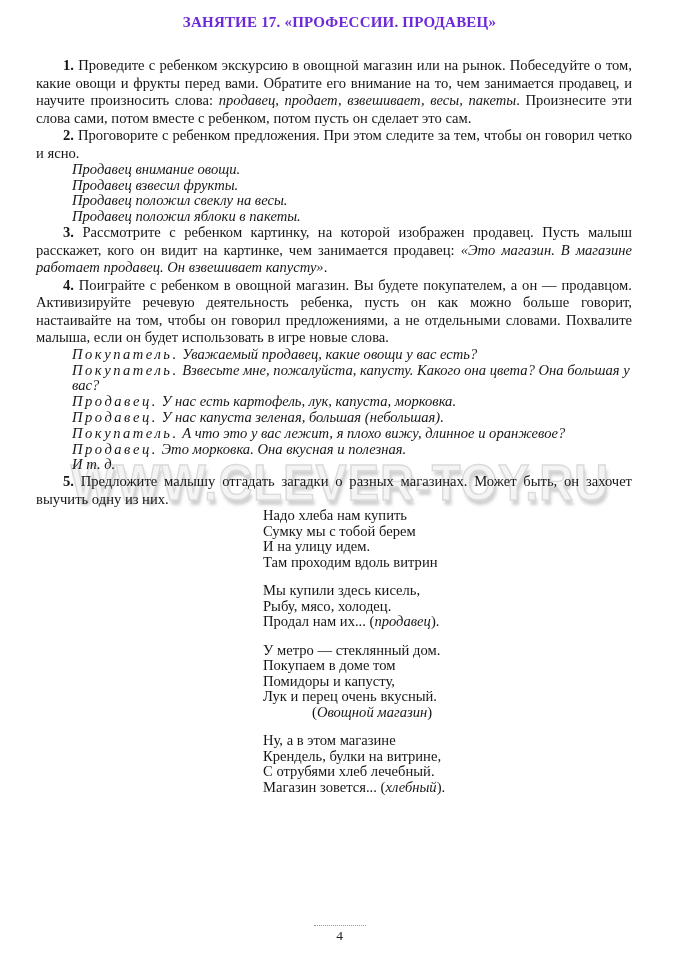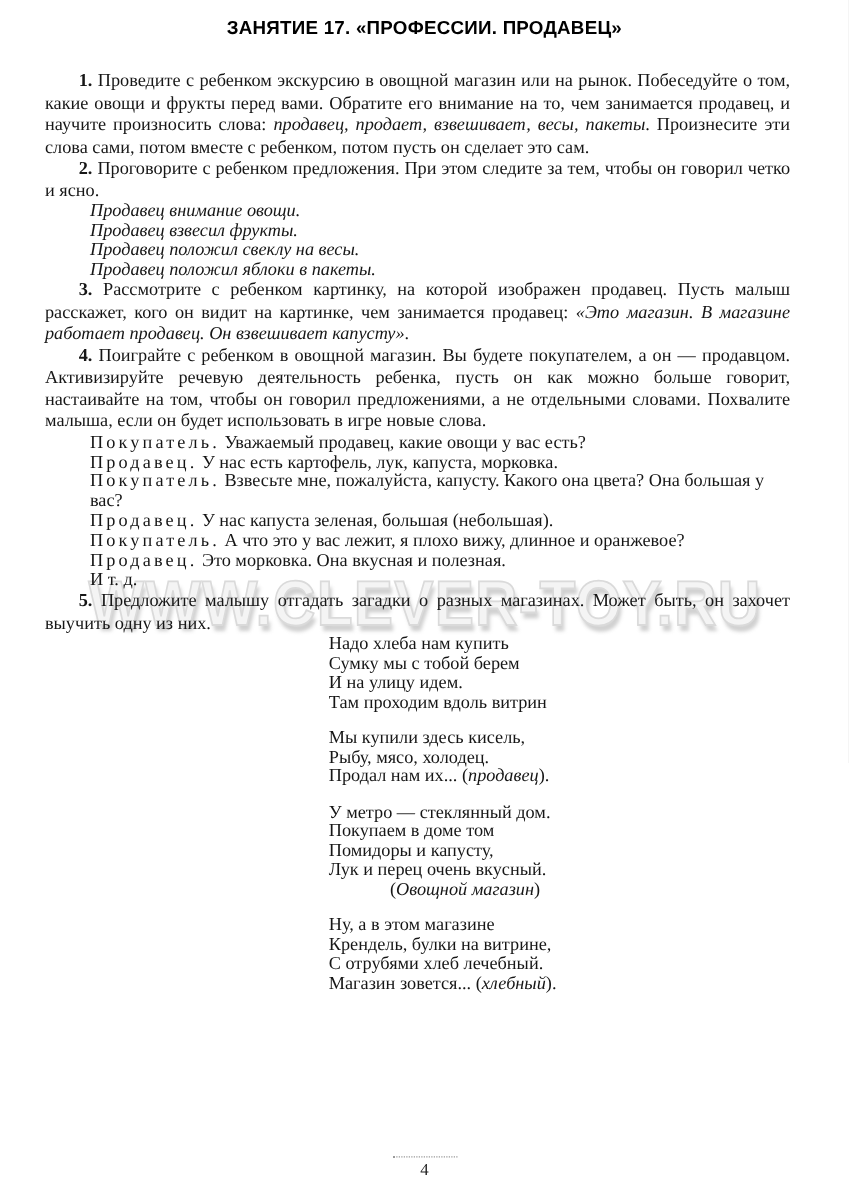--- a/index.html
+++ b/index.html
@@ -12,25 +12,25 @@
     overflow: hidden;
     font-family: "Liberation Serif", serif;
     color: #161616;
   }
   .title {
     position: absolute;
     top: 14px;
     left: 0;
     width: 100%;
     text-align: center;
-    font-family: Liberation Sans, sans-serif;
+    font-family: Liberation Serif, serif;
     font-weight: bold;
     font-size: 15px;
     letter-spacing: 0.2px;
-    color: #000000;
+    color: #6d28d9;
     z-index: 2;
   }
   .watermark {
     position: absolute;
     top: 455px;
     left: 28px;
     width: 624px;
     z-index: 1;
     text-align: center;
     font-family: "Liberation Sans", sans-serif;
@@ -58,20 +58,21 @@
     text-indent: 27px;
     line-height: 17.5px;
   }
   .example {
     padding-left: 36px;
     line-height: 15.6px;
   }
   .dialogue {
     padding-left: 36px;
     line-height: 15.8px;
+    font-style: italic;
   }
   .verse {
     padding-left: 227px;
     line-height: 15.5px;
   }
   .verse-answer {
     padding-left: 276px;
     line-height: 15.5px;
   }
   .vgap { height: 13px; }
@@ -106,22 +107,22 @@
   <div class="content">
       <div class="para"><span class="seg-b">1. </span><span class="seg-n">Проведите с ребенком экскурсию в овощной магазин или на рынок. Побеседуйте о том, какие овощи и фрукты перед вами. Обратите его внимание на то, чем занимается продавец, и научите произносить слова: </span><span class="seg-i">продавец, продает, взвешивает, весы, пакеты</span><span class="seg-n">. Произнесите эти слова сами, потом вместе с ребенком, потом пусть он сделает это сам.</span></div>
       <div class="para"><span class="seg-b">2. </span><span class="seg-n">Проговорите с ребенком предложения. При этом следите за тем, чтобы он говорил четко и ясно.</span></div>
       <div class="example"><span class="seg-i">Продавец внимание овощи.</span></div>
       <div class="example"><span class="seg-i">Продавец взвесил фрукты.</span></div>
       <div class="example"><span class="seg-i">Продавец положил свеклу на весы.</span></div>
       <div class="example"><span class="seg-i">Продавец положил яблоки в пакеты.</span></div>
       <div class="para"><span class="seg-b">3. </span><span class="seg-n">Рассмотрите с ребенком картинку, на которой изображен продавец. Пусть малыш расскажет, кого он видит на картинке, чем занимается продавец: </span><span class="seg-i">«Это магазин. В магазине работает продавец. Он взвешивает капусту»</span><span class="seg-n">.</span></div>
       <div class="para"><span class="seg-b">4. </span><span class="seg-n">Поиграйте с ребенком в овощной магазин. Вы будете покупателем, а он — продавцом. Активизируйте речевую деятельность ребенка, пусть он как можно больше говорит, настаивайте на том, чтобы он говорил предложениями, а не отдельными словами. Похвалите малыша, если он будет использовать в игре новые слова.</span></div>
       <div class="dialogue"><span class="seg-sp">Покупатель.</span><span class="seg-n"> Уважаемый продавец, какие овощи у вас есть?</span></div>
+      <div class="dialogue"><span class="seg-sp">Покупатель.</span><span class="seg-n"> Взвесьте мне, пожалуйста, капусту. Какого она цвета? Она большая у вас?</span></div>
       <div class="dialogue"><span class="seg-sp">Продавец.</span><span class="seg-n"> У нас есть картофель, лук, капуста, морковка.</span></div>
-      <div class="dialogue"><span class="seg-sp">Покупатель.</span><span class="seg-n"> Взвесьте мне, пожалуйста, капусту. Какого она цвета? Она большая у вас?</span></div>
       <div class="dialogue"><span class="seg-sp">Продавец.</span><span class="seg-n"> У нас капуста зеленая, большая (небольшая).</span></div>
       <div class="dialogue"><span class="seg-sp">Покупатель.</span><span class="seg-n"> А что это у вас лежит, я плохо вижу, длинное и оранжевое?</span></div>
       <div class="dialogue"><span class="seg-sp">Продавец.</span><span class="seg-n"> Это морковка. Она вкусная и полезная.</span></div>
       <div class="dialogue"><span class="seg-n">И т. д.</span></div>
       <div class="para"><span class="seg-b">5. </span><span class="seg-n">Предложите малышу отгадать загадки о разных магазинах. Может быть, он захочет выучить одну из них.</span></div>
       <div class="verse"><span class="seg-n">Надо хлеба нам купить</span></div>
       <div class="verse"><span class="seg-n">Сумку мы с тобой берем</span></div>
       <div class="verse"><span class="seg-n">И на улицу идем.</span></div>
       <div class="verse"><span class="seg-n">Там проходим вдоль витрин</span></div>
       <div class="vgap"></div>

